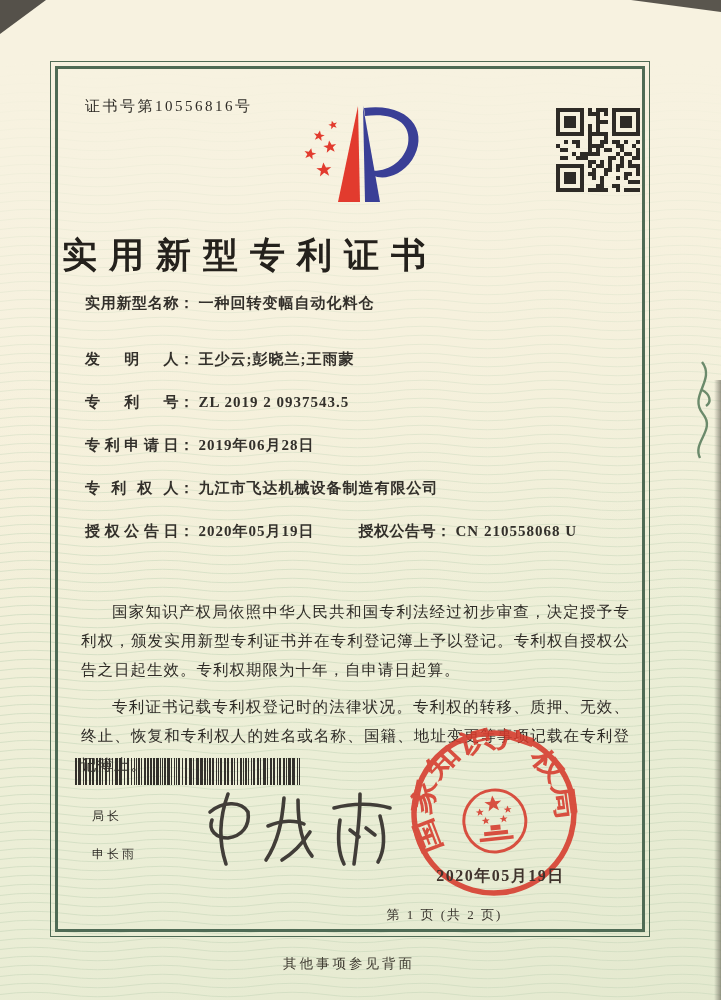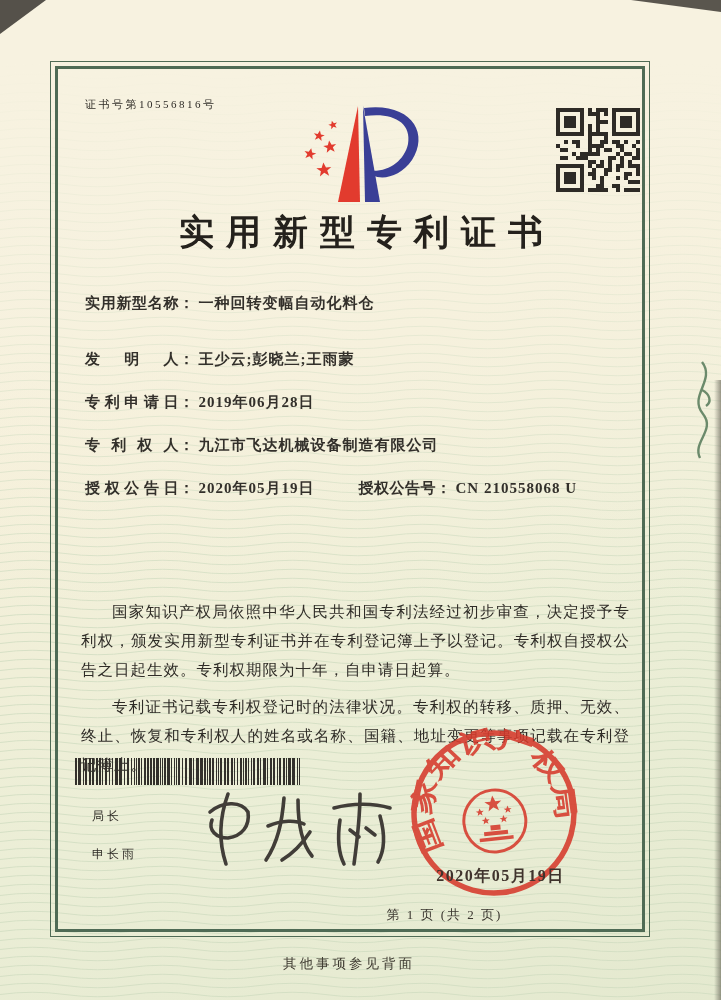--- a/index.html
+++ b/index.html
@@ -7,22 +7,22 @@
          font-family:"Liberation Serif","DejaVu Serif",serif;color:#33302b;
          background:linear-gradient(160deg,#f8f3e2 0%,#f5f0da 38%,#ebeed6 70%,#e4e9cf 100%);}
   .abs{position:absolute;}
   .overlay-top{position:absolute;inset:0;background:linear-gradient(#f7f2e0 6%,rgba(247,242,224,.55) 30%,rgba(247,242,224,0) 62%);pointer-events:none;}
   .corner-tl{position:absolute;left:0;top:0;width:0;height:0;border-top:34px solid #55514a;border-right:46px solid transparent;}
   .corner-tr{position:absolute;right:0;top:0;width:0;height:0;border-top:12px solid #5a564e;border-left:90px solid transparent;}
   .edge-shadow{position:absolute;right:0;top:380px;bottom:0;width:7px;
                background:linear-gradient(to left,rgba(62,60,50,.5),rgba(62,60,50,0));}
   .frame-outer{position:absolute;left:50px;top:61px;width:598px;height:874px;border:1.5px solid #4f6b55;}
   .frame-inner{position:absolute;inset:4px;border:3px solid #4f6b55;}
-  .cert-no{position:absolute;left:85px;top:97px;font-size:11px;letter-spacing:2.5px;color:#2e2b26;}
-  .title{position:absolute;left:50px;top:209px;width:505px;text-align:right;
+  .cert-no{position:absolute;left:85px;top:97px;font-size:15px;letter-spacing:2.5px;color:#2e2b26;}
+  .title{position:absolute;left:50px;top:232px;width:505px;text-align:left;
          font-size:35px;font-weight:600;letter-spacing:12px;text-indent:12px;color:#24211c;}
   .fields{position:absolute;left:85px;top:294px;width:560px;font-size:15px;letter-spacing:.5px;}
   .row{margin-bottom:24px;white-space:nowrap;font-weight:bold;}
   .row.gap{margin-bottom:37px;}
   .flabel{display:inline-block;width:94px;text-align:justify;text-align-last:justify;vertical-align:bottom;}
   .colon{display:inline-block;margin-right:4px;}
   .fvalue{letter-spacing:1px;}
   .pair2{margin-left:44px;}
   .paras{position:absolute;left:73px;top:589px;width:565px;font-size:15.5px;line-height:29px;
          letter-spacing:1px;text-align:justify;color:#2f2c27;}
@@ -211,20 +211,23 @@
   <div class="title">实用新型专利证书</div>
 
   <div class="fields">
     <div class="row gap">
       <span class="flabel">实用新型名称</span><span class="colon">：</span><span class="fvalue">一种回转变幅自动化料仓</span>
     </div>
     <div class="row">
       <span class="flabel">发明人</span><span class="colon">：</span><span class="fvalue">王少云;彭晓兰;王雨蒙</span>
     </div>
     <div class="row">
+      <span class="flabel">专利号</span><span class="colon">：</span><span class="fvalue">ZL 2019 2 0937543.5</span>
+    </div>
+    <div class="row">
       <span class="flabel">专利申请日</span><span class="colon">：</span><span class="fvalue">2019年06月28日</span>
     </div>
     <div class="row">
       <span class="flabel">专利权人</span><span class="colon">：</span><span class="fvalue">九江市飞达机械设备制造有限公司</span>
     </div>
     <div class="row">
       <span class="flabel">授权公告日</span><span class="colon">：</span><span class="fvalue">2020年05月19日</span><span class="pair2"><span>授权公告号</span><span class="colon">：</span><span class="fvalue">CN 210558068 U</span></span>
     </div>
   </div>
 

